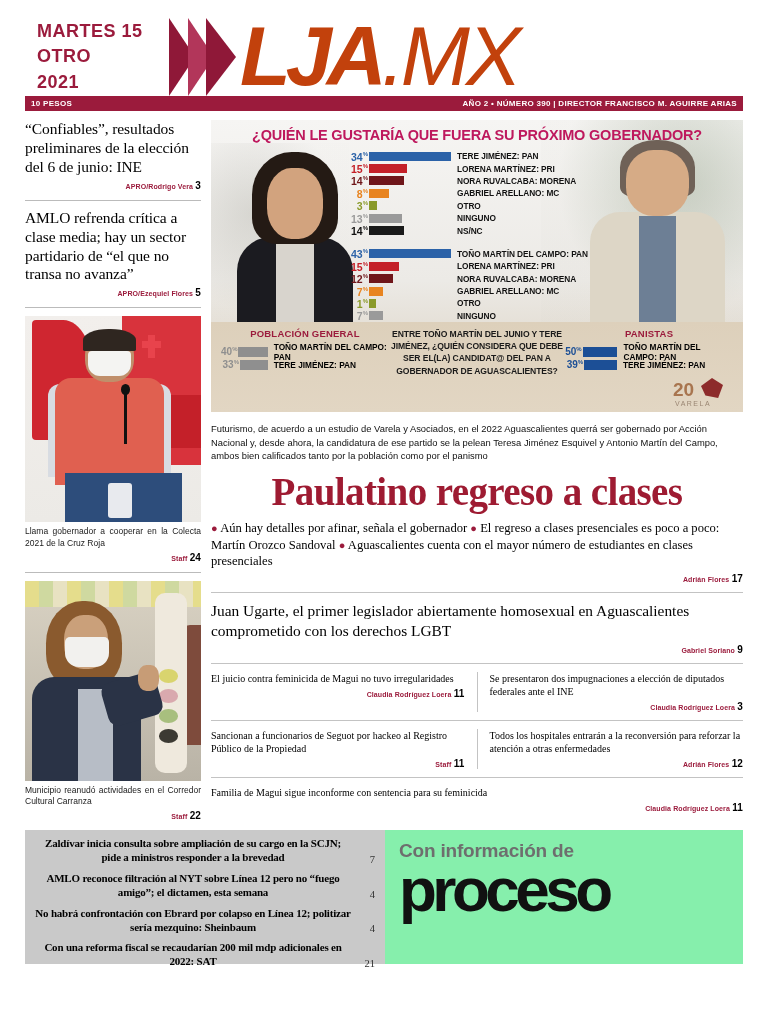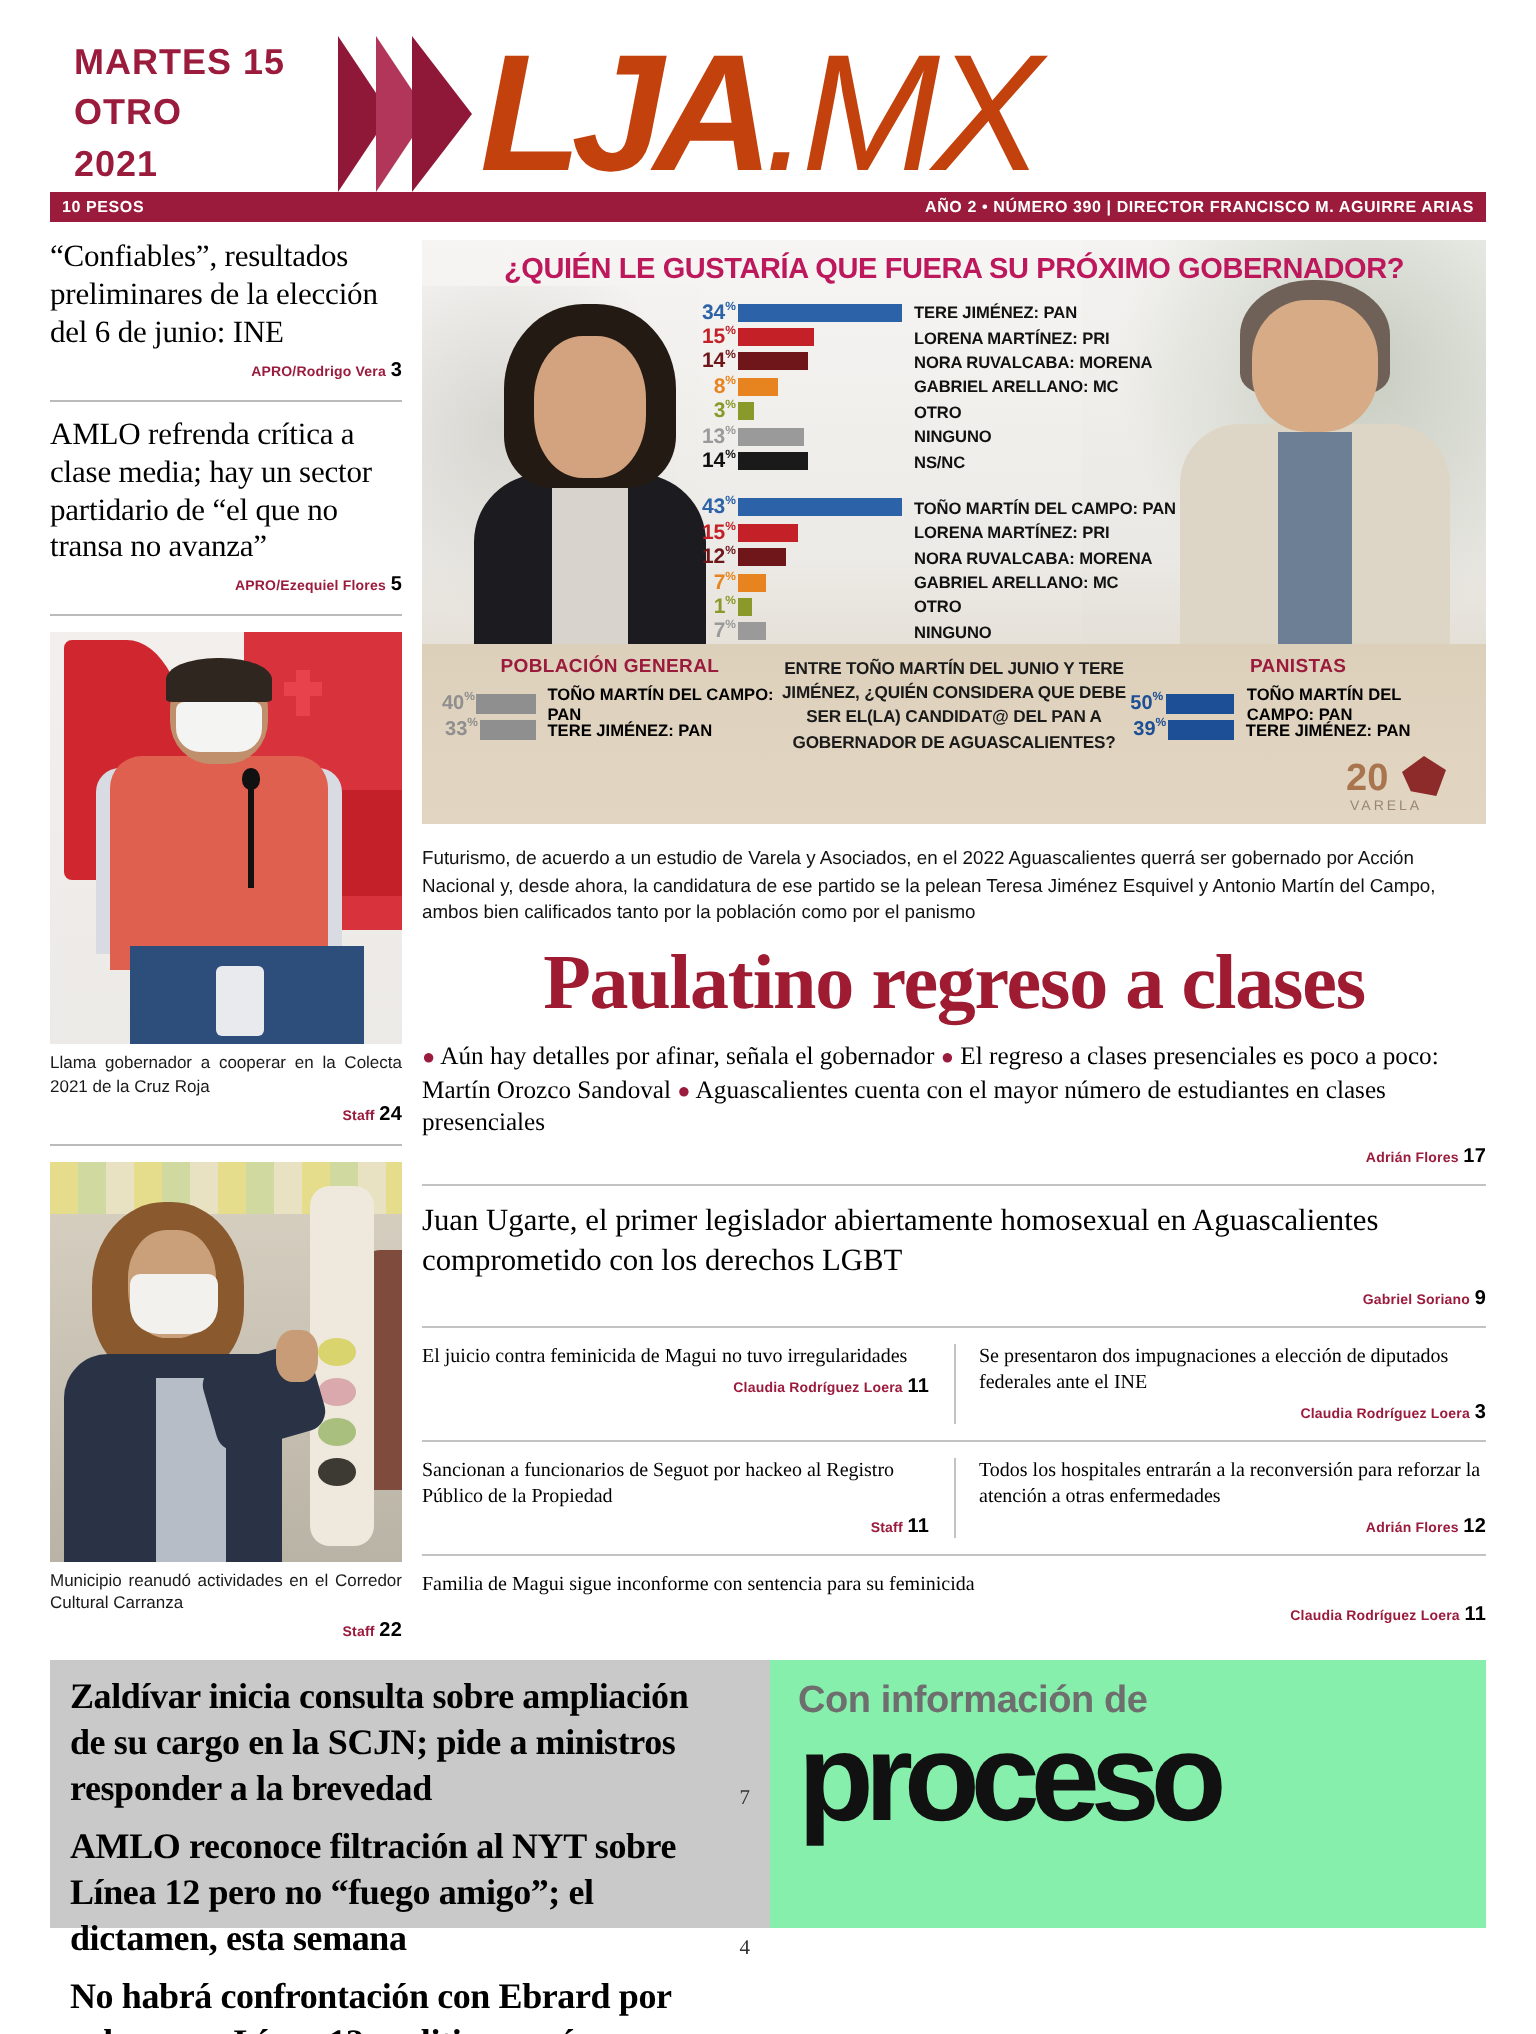--- a/index.html
+++ b/index.html
@@ -207,21 +207,21 @@
 
   .art-hl { font-size: 10px; line-height: 1.3; }
   .art-hl.big { font-size: 15.4px; }
   .two-col { display: flex; }
   .two-col > .c { flex: 1; }
 
   
   .proceso { display: flex; margin-top: 9px; height: 134px; }
   .proc-left { width: 360px; background: #c9c9c9; padding: 7px 10px 0 10px; }
   .proc-item { display: flex; align-items: flex-start; margin-bottom: 7px; }
-  .proc-txt { flex: 1; font-weight: bold; font-size: 18px; line-height: 1.26; letter-spacing: -.2px; }
+  .proc-txt { flex: 1; font-weight: bold; font-size: 11px; line-height: 1.26; letter-spacing: -.2px; text-align: center; }
   .proc-pg { width: 24px; text-align: right; font-size: 10.5px; color: #333; align-self: flex-end; }
   .proc-right { flex: 1; background: #86efac; position: relative; padding-left: 14px; }
   .proc-con {
     font-family: "Liberation Sans", sans-serif; font-weight: bold; color: #6e6e6e;
     font-size: 19px; letter-spacing: -.2px; padding-top: 10px;
   }
   .proc-logo {
     font-family: "Liberation Sans", sans-serif; font-weight: bold; color: #111;
     font-size: 62px; letter-spacing: -4.5px; line-height: .96; margin-top: -2px;
   }

